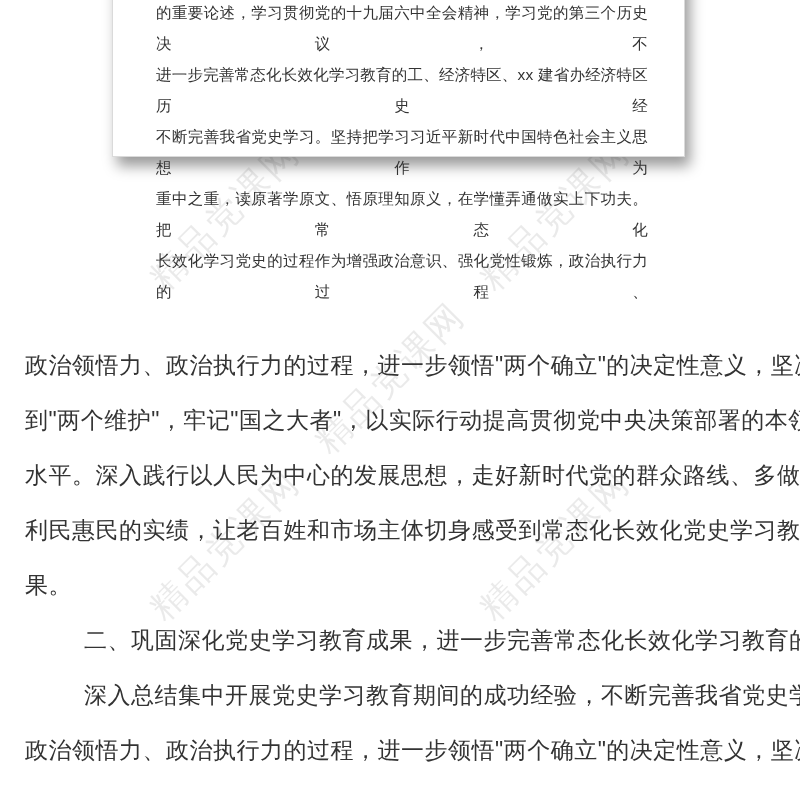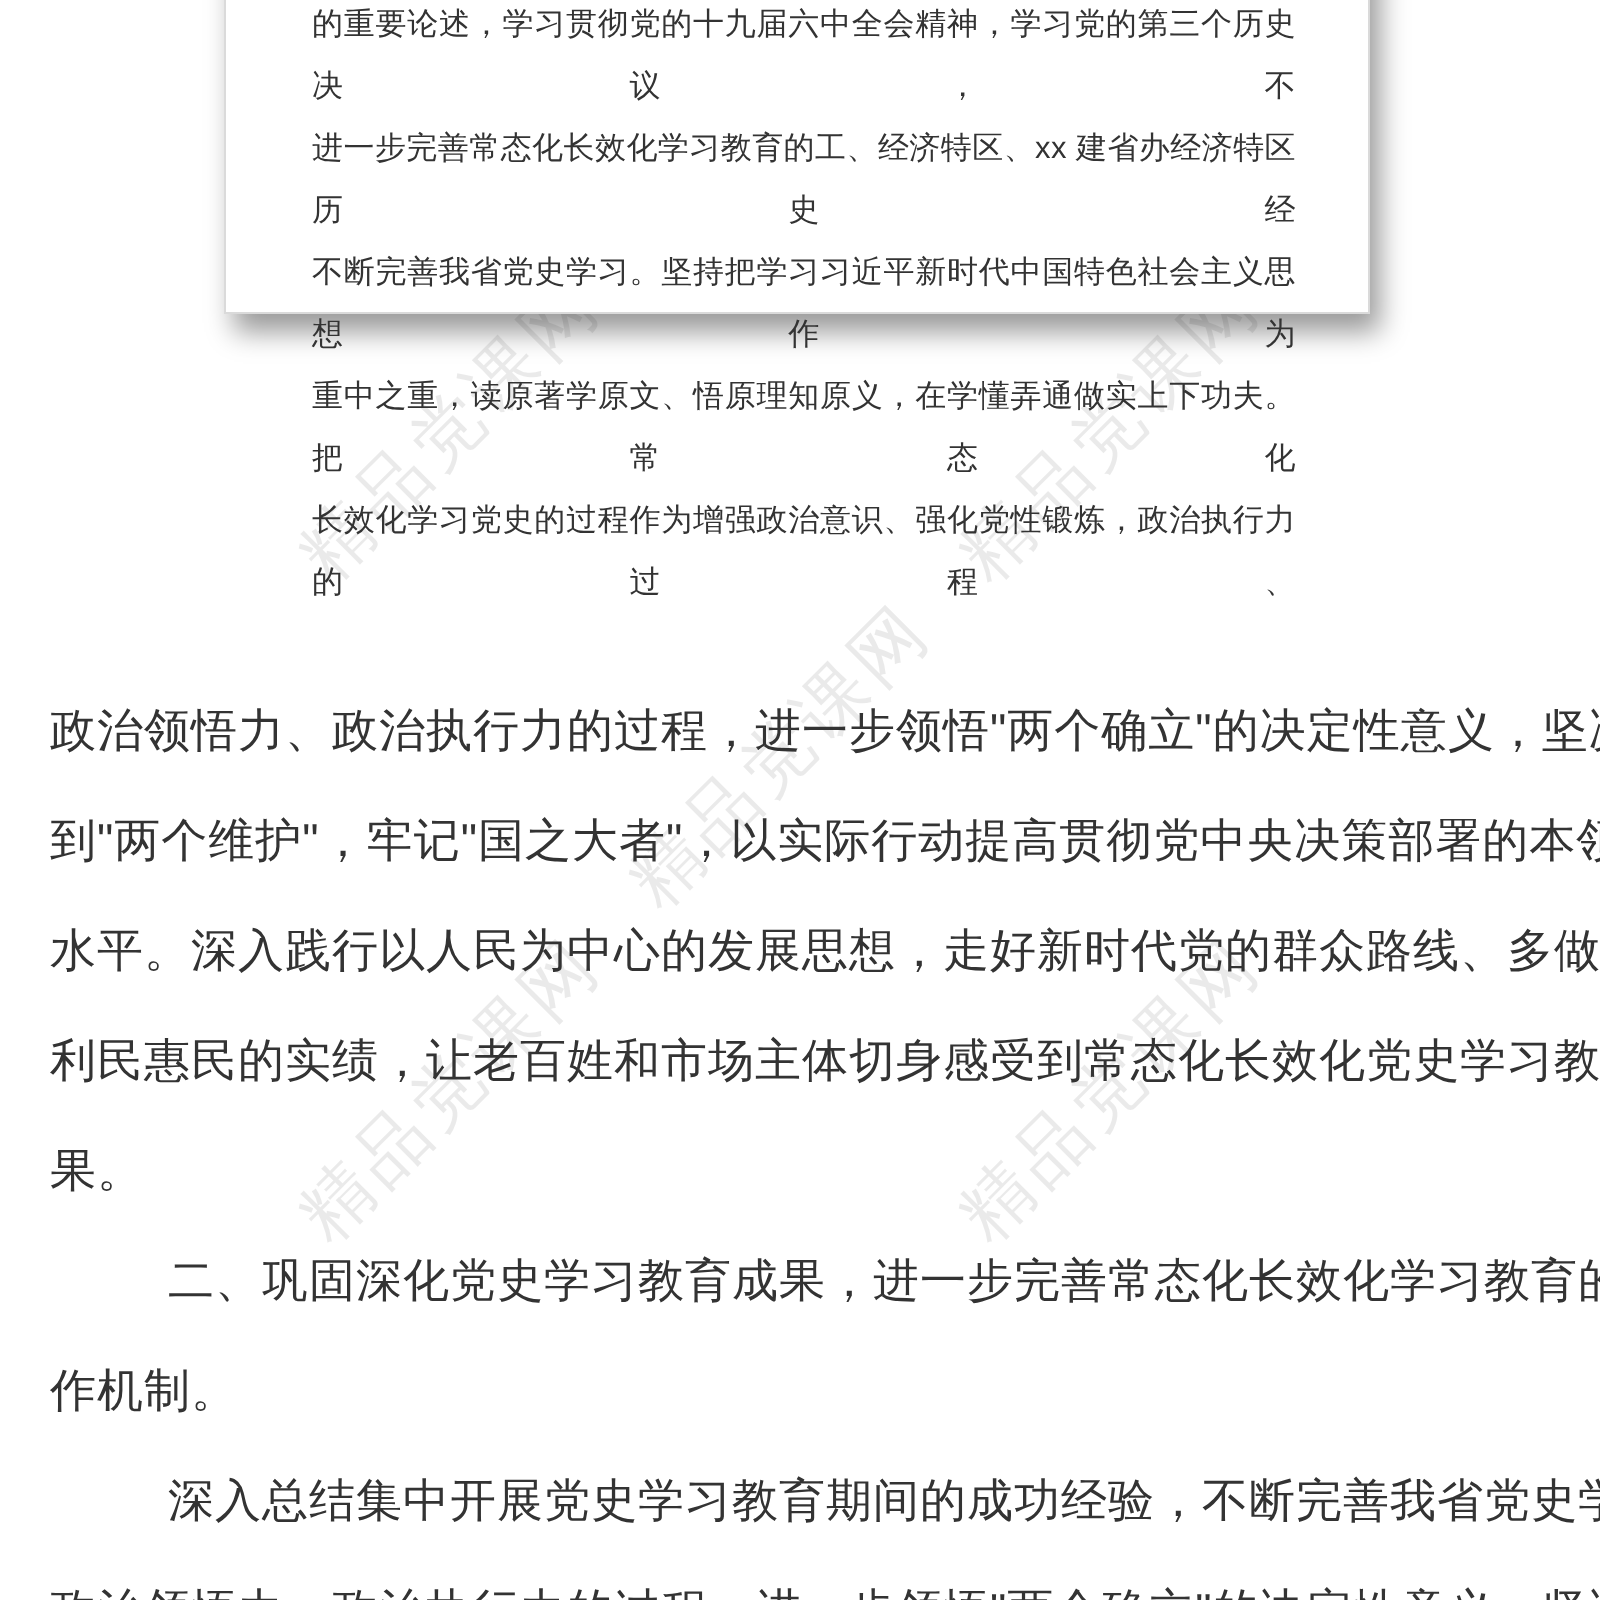--- a/index.html
+++ b/index.html
@@ -96,19 +96,18 @@
     <div class="card-line">长效化学习党史的过程作为增强政治意识、强化党性锻炼，政治执行力的过程、</div>
   </div>
 
   <div class="doc-body">
     <div class="body-line">政治领悟力、政治执行力的过程，进一步领悟"两个确立"的决定性意义，坚决做</div>
     <div class="body-line">到"两个维护"，牢记"国之大者"，以实际行动提高贯彻党中央决策部署的本领和</div>
     <div class="body-line">水平。深入践行以人民为中心的发展思想，走好新时代党的群众路线、多做为民</div>
     <div class="body-line">利民惠民的实绩，让老百姓和市场主体切身感受到常态化长效化党史学习教育成</div>
     <div class="body-line plain">果。</div>
     <div class="body-line indent">二、巩固深化党史学习教育成果，进一步完善常态化长效化学习教育的工</div>
-    <div class="body-line plain">作机制。</div>
     <div class="body-line indent">深入总结集中开展党史学习教育期间的成功经验，不断完善我省党史学习</div>
 
     <div class="body-line">政治领悟力、政治执行力的过程，进一步领悟"两个确立"的决定性意义，坚决做</div>
   </div>
 
 </div>
 
 </body></html>

